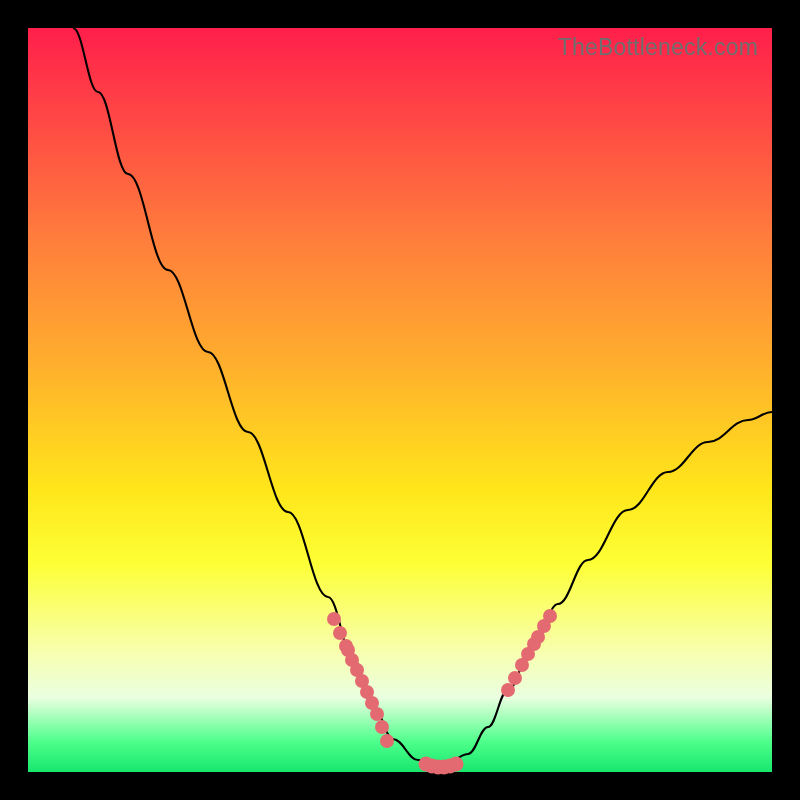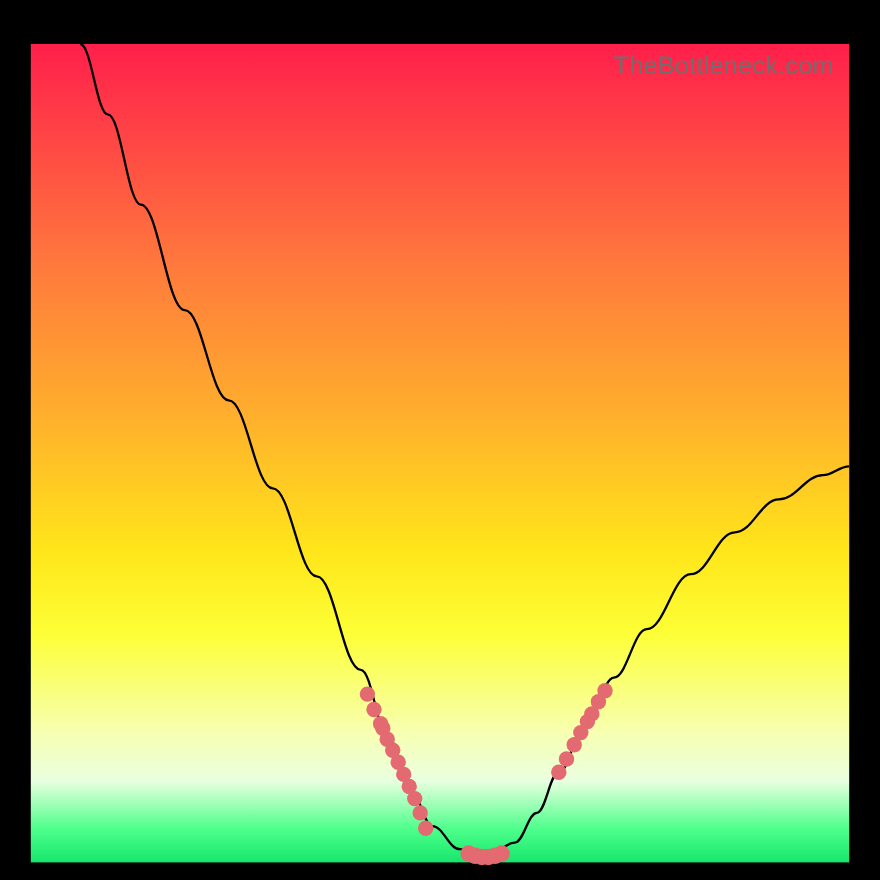--- a/index.html
+++ b/index.html
@@ -7,21 +7,21 @@
     padding: 0;
     width: 800px;
     height: 800px;
     background: #000;
     overflow: hidden;
     font-family: Arial, Helvetica, sans-serif;
   }
   .frame {
     position: absolute;
     left: 28px;
-    top: 40px;
+    top: 28px;
     width: 744px;
     height: 744px;
     background: linear-gradient(to bottom,
       #ff1f4b 0%,
       #ff4745 12%,
       #ff7c3c 28%,
       #ffae2d 45%,
       #ffe61a 62%,
       #fdff36 72%,
       #f7ffb0 84%,

